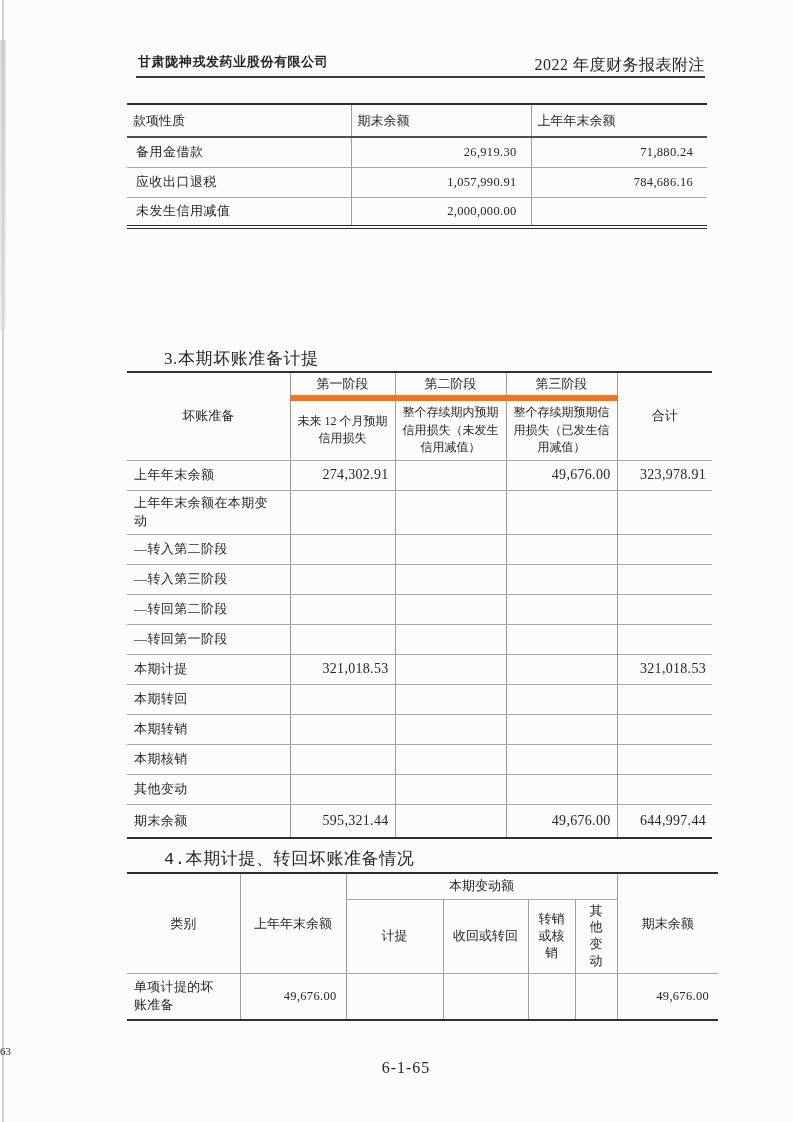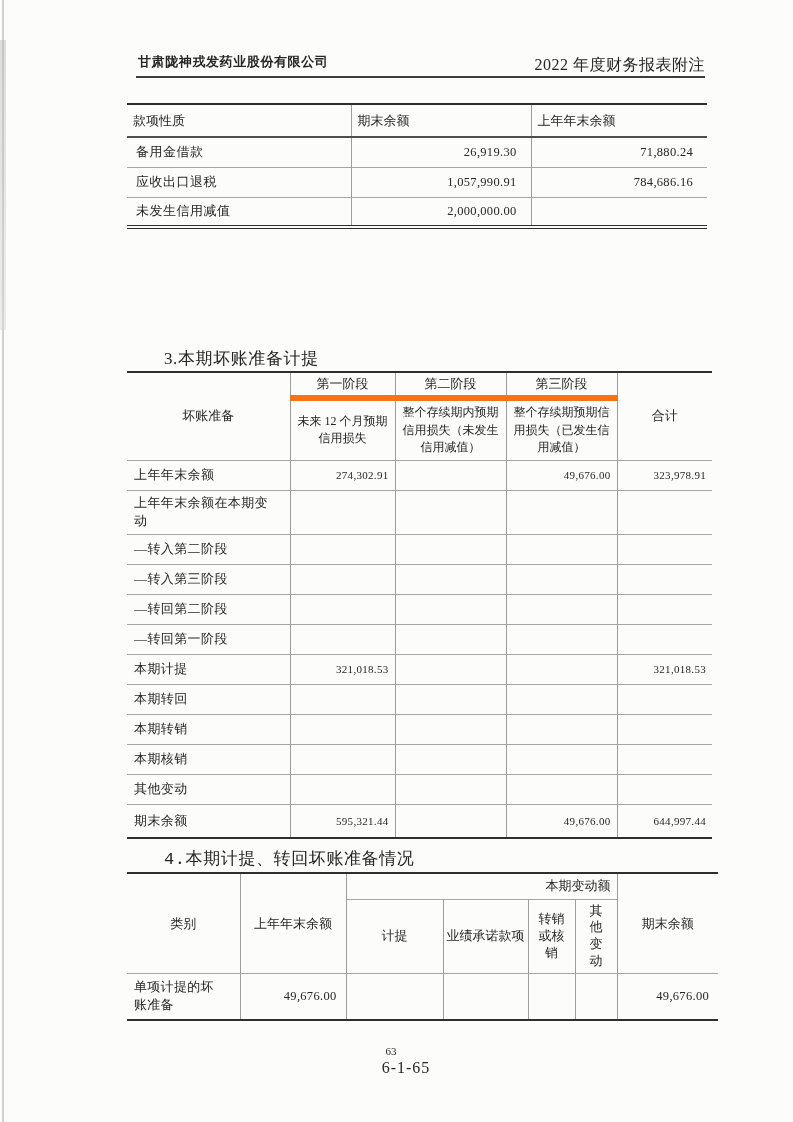--- a/index.html
+++ b/index.html
@@ -36,36 +36,36 @@
 
   #t2 tr { height:30px; }
   #t2 tr.r1 { height:26px; }
   #t2 tr.r2 { height:62px; }
   #t2 tr.wrap { height:44px; }
   #t2 tr.last { height:34px; }
   #t2 td.stg { text-align:center; border-bottom:6px solid #f97316; }
   #t2 td.sub { text-align:center; font-size:12px; line-height:1.45; padding:3px 5px; }
   #t2 td.cornr { text-align:center; }
   .lbl2 { text-align:left; padding-left:7px; letter-spacing:.4px; white-space:pre-line; line-height:1.35; }
-  .num2 { text-align:right; padding-right:6px; font-size:11px; letter-spacing:.3px; }
+  .num2 { text-align:right; padding-right:6px; font-size:14px; letter-spacing:.3px; }
 
   #t3 tr.r1 { height:26px; }
   #t3 tr.r2 { height:66px; }
   #t3 tr.data { height:46px; }
-  #t3 td.grp { text-align:right; border-bottom:1px solid #a6a6a4; }
+  #t3 td.grp { text-align:center; border-bottom:1px solid #a6a6a4; }
   #t3 td.rh  { text-align:center; }
   #t3 td.sub3 { text-align:center; font-size:13px; white-space:pre-line; line-height:1.3; padding:3px 2px; }
   .cat { text-align:left; padding-left:7px; white-space:pre-line; line-height:1.4; letter-spacing:.3px; }
   .num3 { text-align:right; padding-right:9px; font-size:12.5px; letter-spacing:.3px; }
 
   .sec { position:absolute; font-size:17px; letter-spacing:.6px; }
   #sec3 { left:164px; top:347px; }
   #sec4 { left:164px; top:847px;font-family:Liberation Mono, monospace; }
 
-  .pgnum { position:absolute; top:1045px; left:0; width:758px; text-align:center; font-size:11px;padding-left:12px; }
+  .pgnum { position:absolute; top:1045px; left:0; width:758px; font-size:11px; }
   .pgcode { position:absolute; top:1059px; left:0; width:812px; text-align:center; font-size:16px; letter-spacing:1px; }
 </style>
 </head>
 <body>
 
 <div class="page">
   <div class="scan-edge"></div>
   <div class="scan-smudge"></div>
 
   <div class="hdr-left">甘肃陇神戎发药业股份有限公司</div>
@@ -227,21 +227,21 @@
       </colgroup>
     <tbody>
         <tr class="r1">
       <td class="rh" rowspan="2">类别</td>
       <td class="rh" rowspan="2">上年年末余额</td>
       <td class="grp" colspan="4">本期变动额</td>
       <td class="rh" rowspan="2">期末余额</td>
     </tr>
     <tr class="r2">
       <td class="sub3">计提</td>
-      <td class="sub3">业绩承诺款项</td>
+      <td class="sub3">收回或转回</td>
       <td class="sub3">转销
 或核
 销</td>
       <td class="sub3">其
 他
 变
 动</td>
     </tr>
     <tr class="data">
       <td class="cat">单项计提的坏

